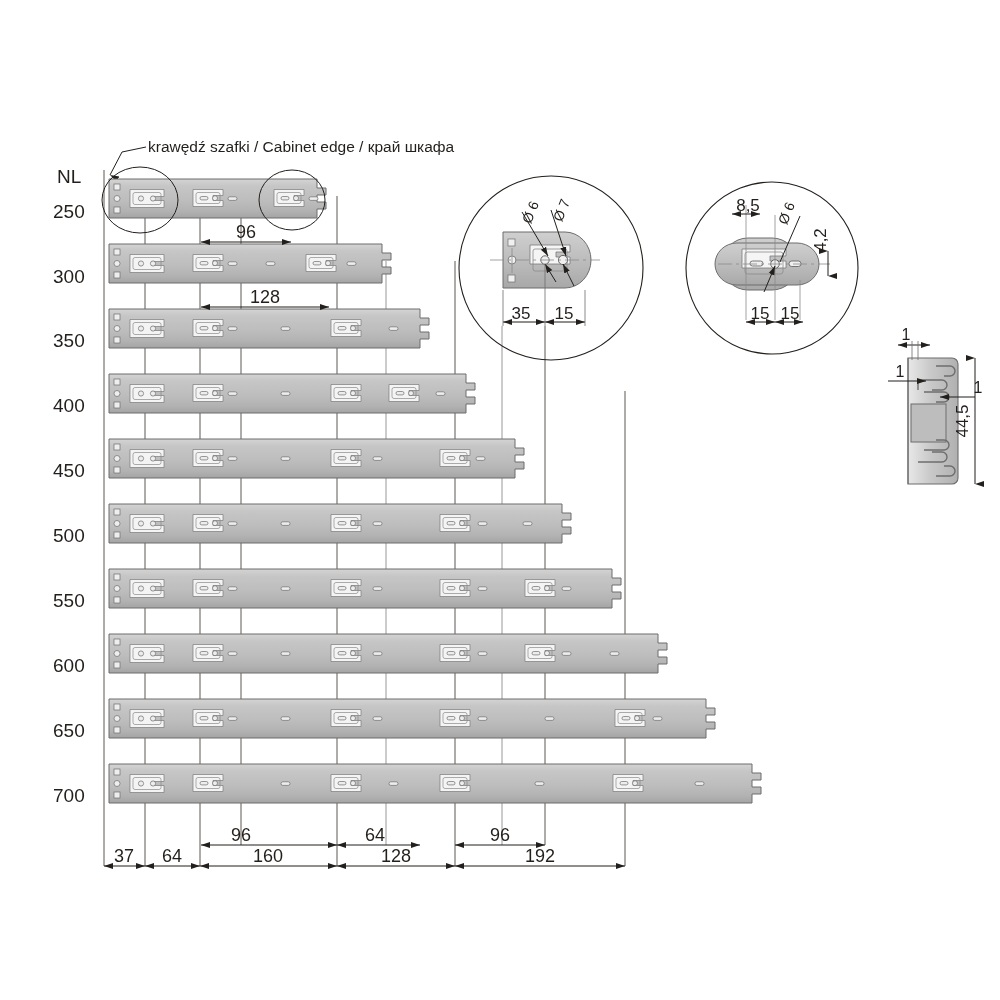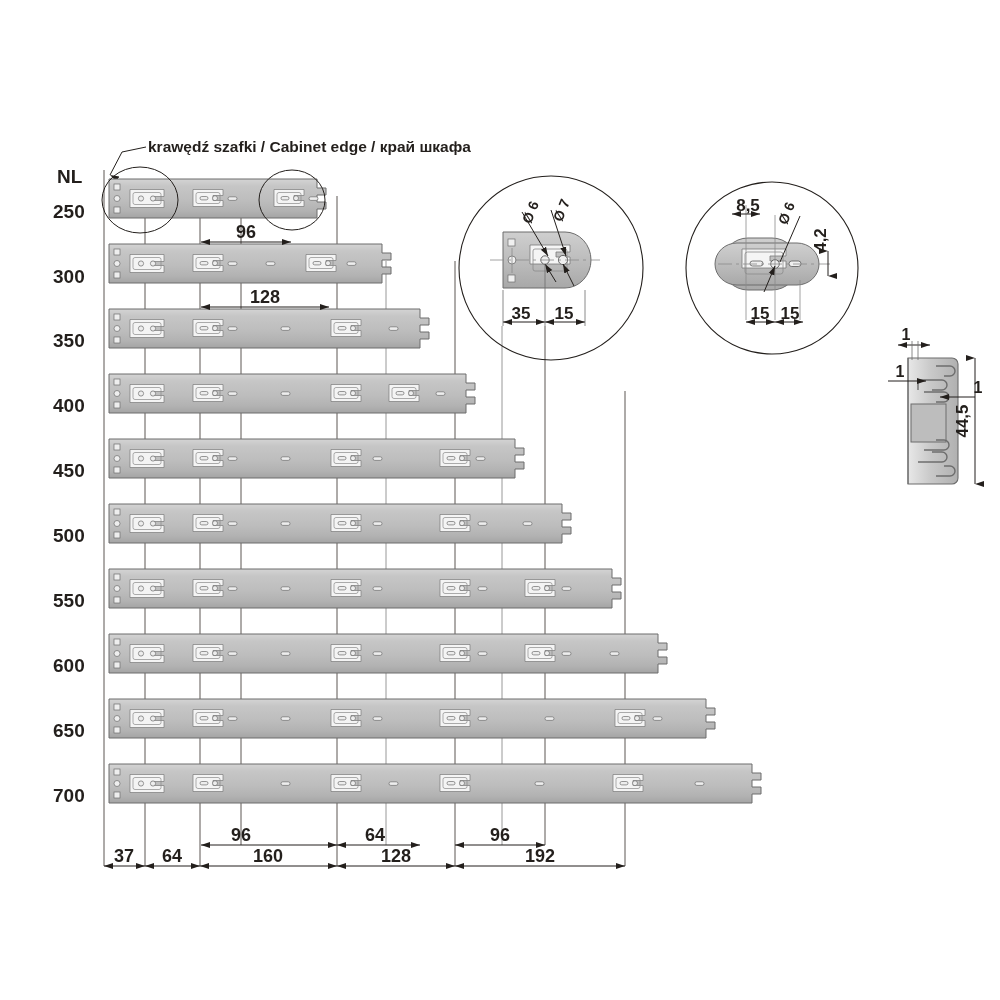--- a/index.html
+++ b/index.html
@@ -2,21 +2,21 @@
 <html><head>
 <meta charset="utf-8">
 <title>Drawer Slide Technical Drawing</title>
 <style>
   html,body{margin:0;padding:0;background:#ffffff;}
   body{
     width:1000px;height:1000px;position:relative;overflow:hidden;
     font-family:"Liberation Sans","DejaVu Sans",sans-serif;
     color:#231f1c;
   }
-  #stage{position:absolute;inset:0;width:1000px;height:1000px;font-weight:bold;}
+  #stage{position:absolute;inset:0;width:1000px;height:1000px;}
   svg{display:block;}
   .txt{font-family:"Liberation Sans","DejaVu Sans",sans-serif;fill:#231f1c;}
 </style>
 </head>
 <body>
 
 <div id="stage">
 <svg width="1000" height="1000" viewBox="0 0 1000 1000" xmlns="http://www.w3.org/2000/svg">
 
   <defs>

